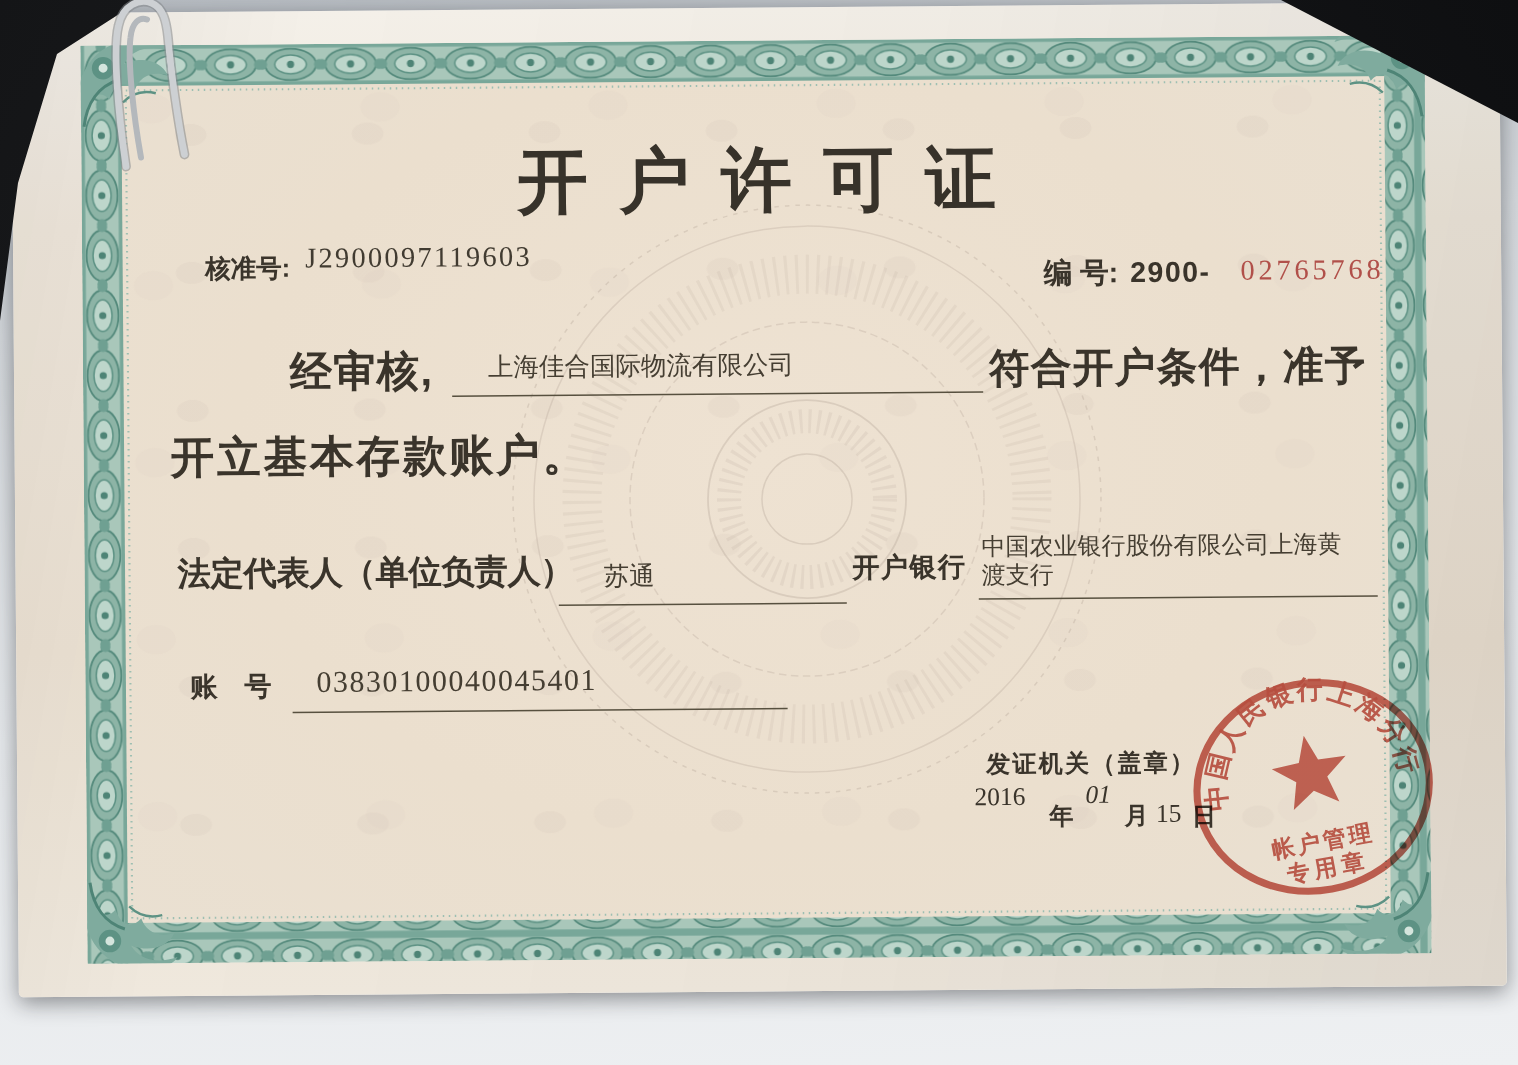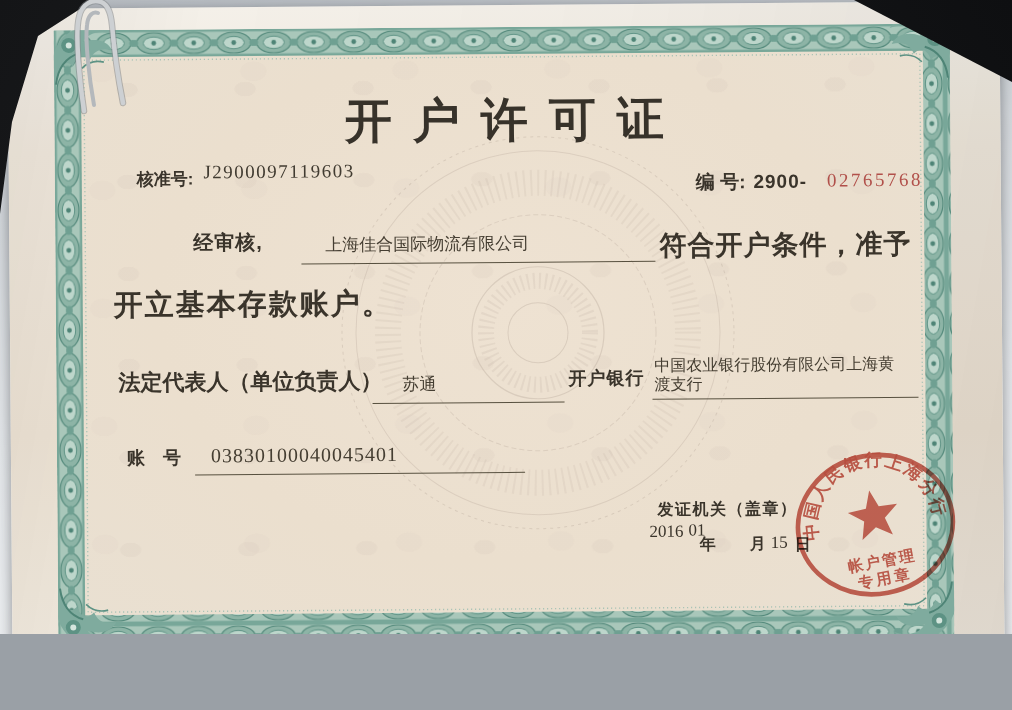--- a/index.html
+++ b/index.html
@@ -1,18 +1,18 @@
 <!DOCTYPE html>
 <html><head>
 <meta charset="utf-8">
 <style>
   html,body{margin:0;padding:0;background:#9aa0a6;}
   *{box-sizing:border-box;}
   .photo{
-    position:relative;width:1012px;height:634px;overflow:hidden;
+    position:relative;width:1012px;height:710px;overflow:hidden;
     background:linear-gradient(175deg,#b6bbc1 0%,#d4d8dc 28%,#e5e8eb 62%,#eef0f2 100%);
     font-family:"Liberation Sans",sans-serif;
   }
   .dark-corner{position:absolute;inset:0;z-index:6;pointer-events:none;}
   .dark-corner.tl{background:linear-gradient(120deg,#141517,#2b2c2f);
     clip-path:polygon(0 0,94px 0,38px 36px,12px 122px,0 214px);}
   .dark-corner.tr{background:linear-gradient(240deg,#0e0f11,#26272a);
     clip-path:polygon(calc(100% - 158px) 0,100% 0,100% 82px);}
   
   .paper{
@@ -38,38 +38,38 @@
   .serif{font-family:"Liberation Serif","DejaVu Serif",serif;}
   .title{left:0;right:0;top:84px;text-align:center;font-family:"Liberation Serif",serif;
     font-weight:900;font-size:47px;letter-spacing:21px;padding-left:21px;color:#37322a;}
   .row-approval{left:128px;top:160px;font-size:17px;font-weight:700;}
   .row-approval .val{font-weight:400;font-size:19px;letter-spacing:1.5px;color:#413b31;
     display:inline-block;transform:translateY(-6px);margin-left:10px;}
   .row-serial{left:687px;top:166px;font-size:19px;font-weight:700;}
   .row-serial .prefix{margin-left:8px;letter-spacing:1px;text-align:center;}
   .row-serial .red{color:#b1504a;font-weight:400;letter-spacing:2.5px;margin-left:20px;
     display:inline-block;transform:translateY(-1px);}
-  .body1-prefix{left:184px;top:222px;font-size:20px;font-weight:700;letter-spacing:1px;}
+  .body1-prefix{left:184px;top:222px;font-size:28px;font-weight:700;letter-spacing:1px;}
   .body1-suffix{left:650px;top:224px;font-size:27px;font-weight:700;letter-spacing:1px;}
   .body2{left:104px;top:278px;font-size:29px;font-weight:700;letter-spacing:2px;}
   .fill{position:absolute;border-bottom:1.7px solid #57503f;display:flex;align-items:flex-end;color:#453e32;}
   .fill-company{left:292px;top:214px;width:354px;height:44px;padding:0 0 7px 24px;font-size:17px;}
   .label-legal{left:108px;top:360px;font-size:22px;font-weight:700;}
   .fill-legal{left:362px;top:356px;width:192px;height:42px;padding:0 0 7px 30px;font-size:17px;}
   .label-bank{left:558px;top:362px;font-size:18px;font-weight:700;letter-spacing:1px;}
   .fill-bank{left:642px;top:334px;width:266px;height:62px;padding:0 0 5px 2px;font-size:16px;}
   .fill-bank .wrap{white-space:normal;width:248px;line-height:19px;}
   .label-account{left:116px;top:438px;font-size:18px;font-weight:700;}
   .fill-account{left:184px;top:426px;width:330px;height:42px;padding:0 0 7px 16px;
     font-size:20px;letter-spacing:1px;}
   .issuer{left:646px;top:496px;font-size:16px;font-weight:700;letter-spacing:1.5px;}
   .dt{position:absolute;font-size:17px;color:#3a342b;}
   .dt.unit{font-size:16px;font-weight:700;}
   .d-year{left:638px;top:518px;}  .d-yu{left:688px;top:531px;}
-  .d-month{left:677px;top:517px;} .d-mu{left:738px;top:531px;}
+  .d-month{left:712px;top:517px;font-style:italic;} .d-mu{left:738px;top:531px;}
   .d-day{left:759px;top:515px;margin-top:15px;}   .d-du{left:783px;top:532px;}
   .seal{position:absolute;left:780px;top:446px;width:168px;height:154px;
     transform:rotate(-10deg);mix-blend-mode:multiply;opacity:.92;}
   .paperclip{position:absolute;left:72px;top:-3px;width:66px;height:118px;z-index:8;}
 </style>
 </head>
 <body>
 
 <div class="photo">
 

